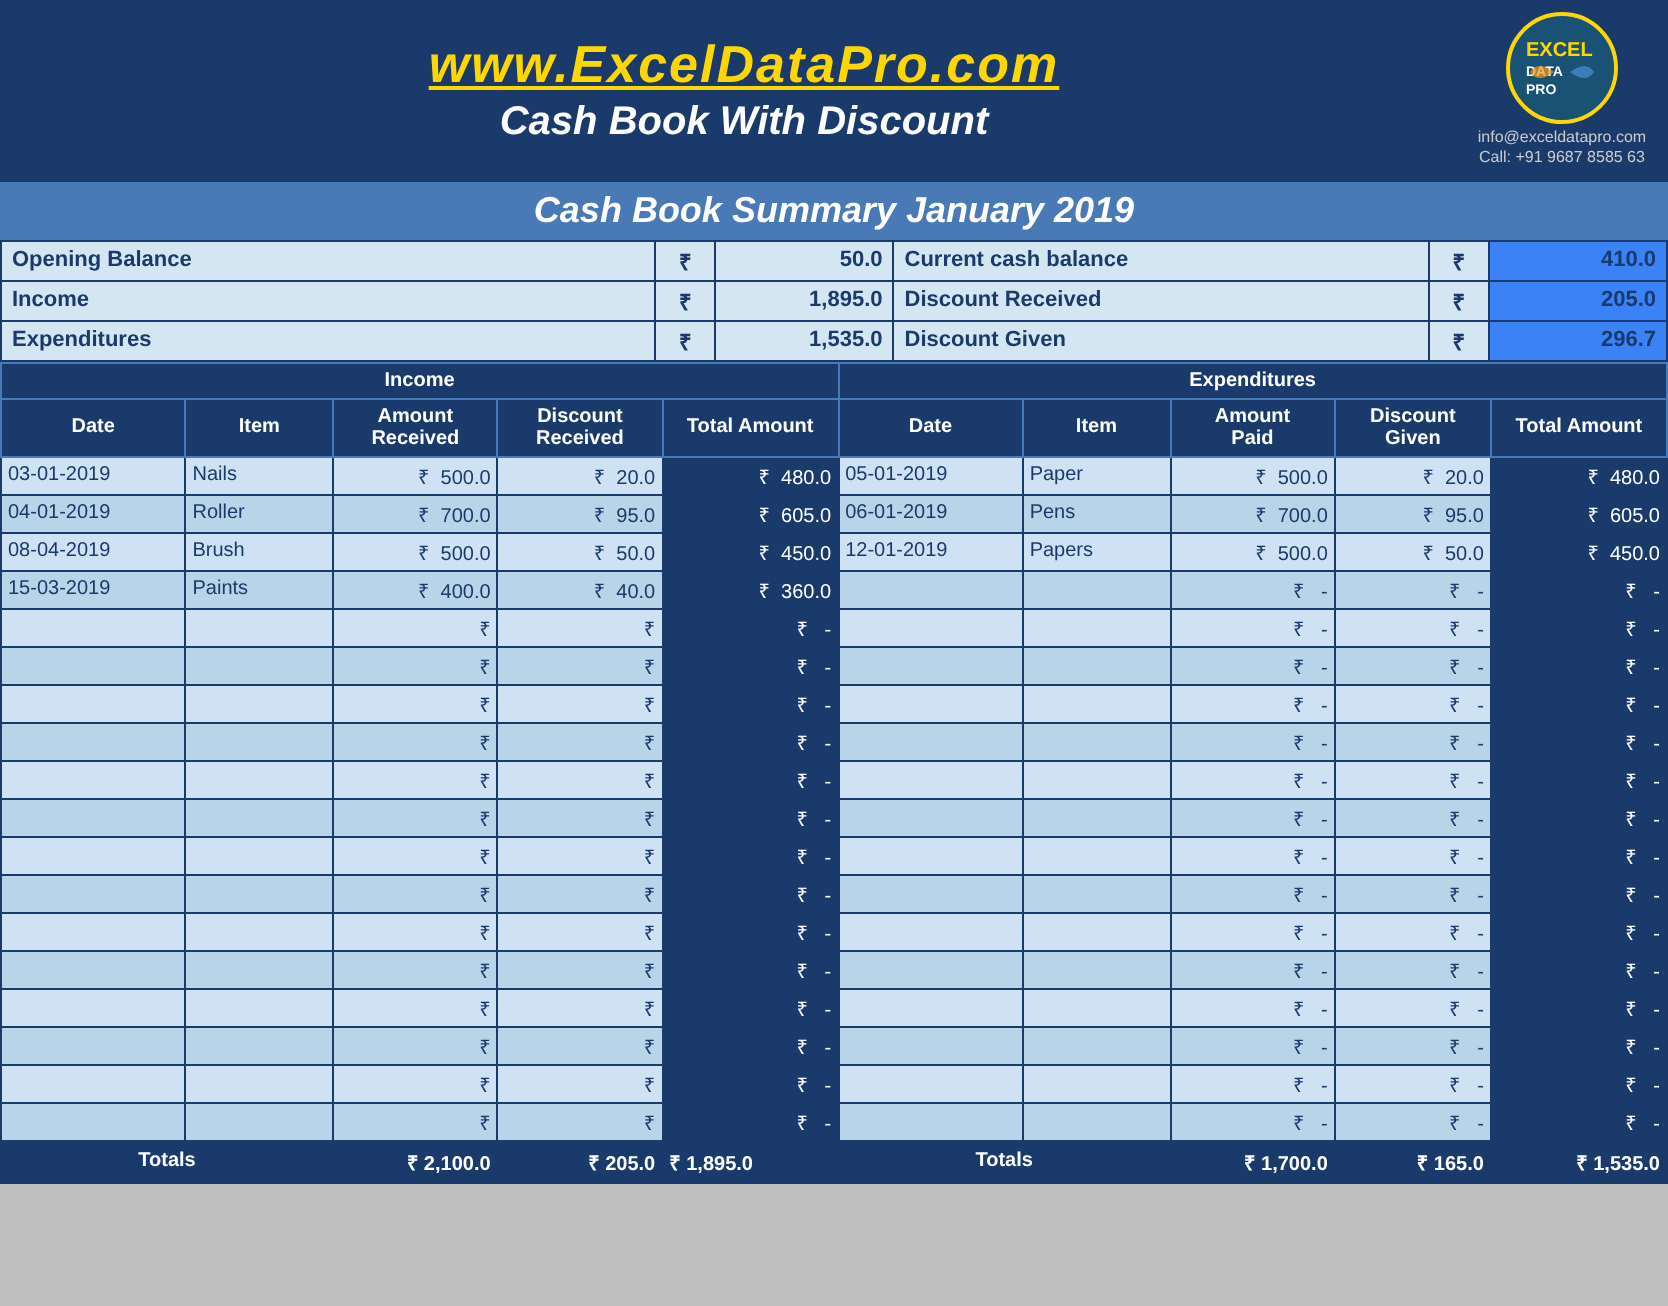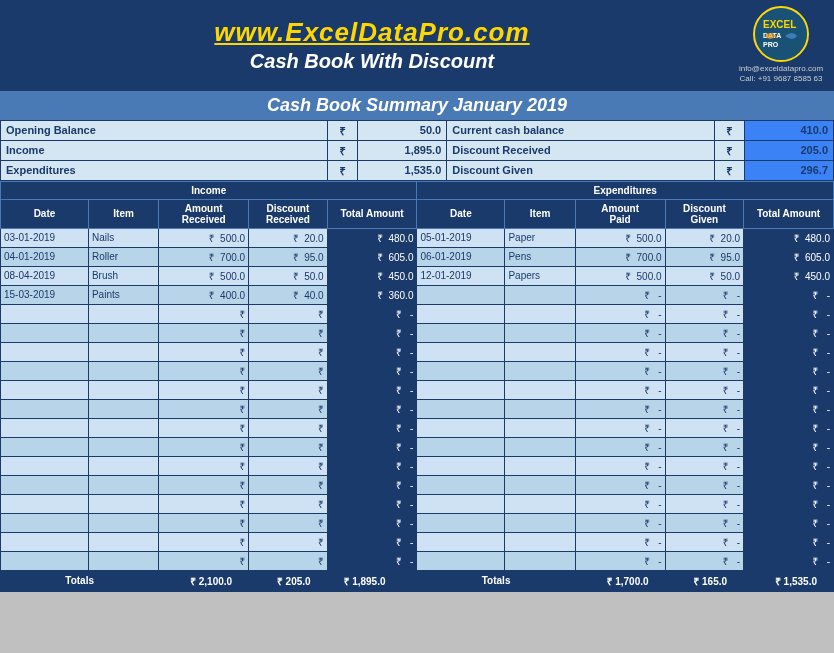--- a/index.html
+++ b/index.html
@@ -180,21 +180,21 @@
     .col-total2 { width: 62px; text-align: right; background: #1a3a6b !important; color: white !important; }
     .td-blue {
       background: #1a3a6b !important;
       color: white !important;
       text-align: right;
     }
     .totals-row td {
       background: #1a3a6b !important;
       color: white !important;
       font-weight: bold;
-      padding: 3px 16px;
+      padding: 3px 3px;
     }
   </style>
 </head>
 <body>
 
 <div class="main-container">
 
   <div class="header-section">
     <div class="header-title-block">
       <div class="website-title">www.ExcelDataPro.com</div>

